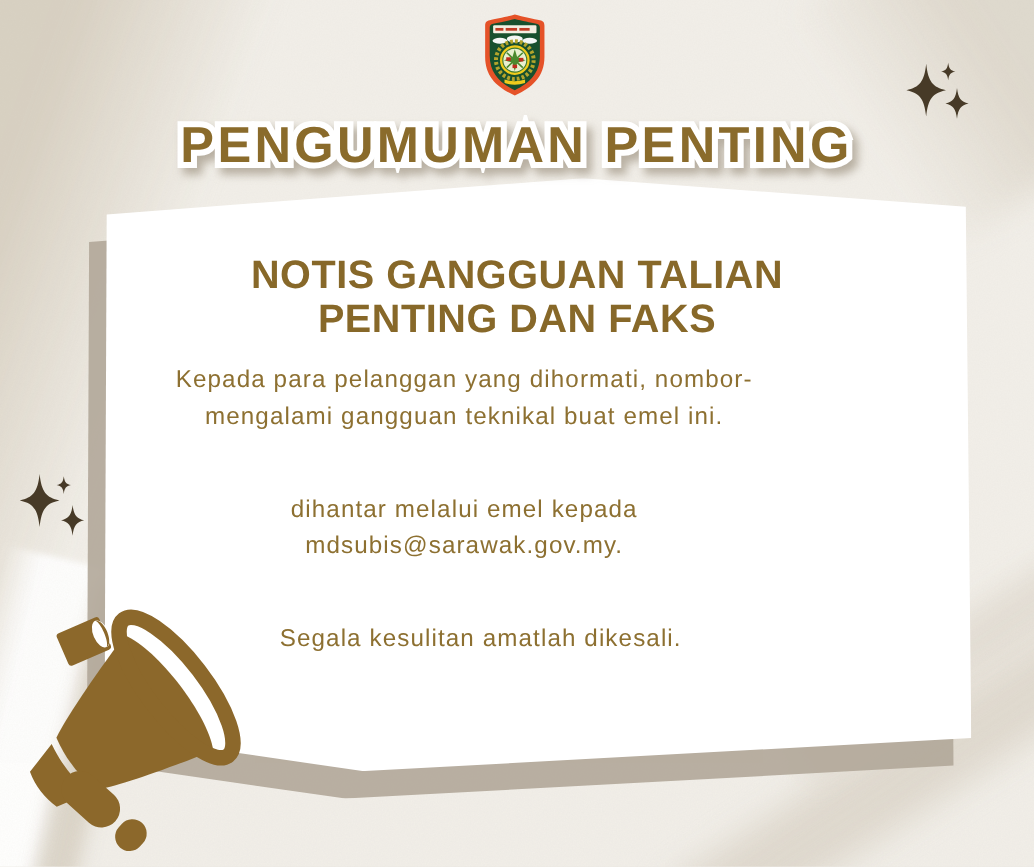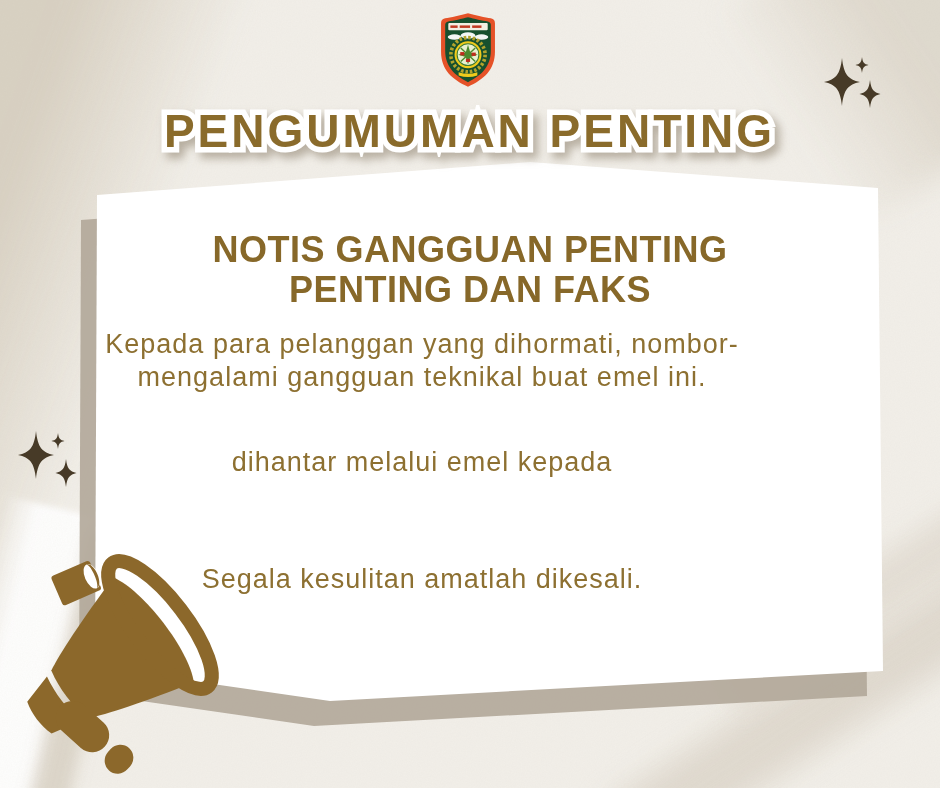--- a/index.html
+++ b/index.html
@@ -74,26 +74,26 @@
     filter:drop-shadow(5px 6px 4px rgba(138,126,106,0.55));
   }
   .notice{position:absolute;left:0;top:0;width:940px;z-index:6;text-align:center;}
   .heading{
     position:absolute;left:0;top:230px;width:940px;
     font-size:36px;font-weight:700;letter-spacing:.5px;line-height:40px;
     color:#876829;
   }
   .para{
     position:absolute;left:0;width:844px;
-    font-size:27px;font-weight:400;letter-spacing:1px;line-height:33px;
+    font-size:22px;font-weight:400;letter-spacing:1px;line-height:33px;
     color:#8d7031;
   }
   .para-1{top:328px;}
   .para-2{top:446px;}
-  .para-3{top:563px;}
+  .para-3{top:563px;padding-left:15px;}
   
   .sparkles{position:absolute;z-index:3;}
   .sparkles-right{left:800px;top:40px;}
   .sparkles-left{left:0px;top:410px;}
   .megaphone{position:absolute;left:-12px;top:520px;z-index:7;}
   .crest{position:absolute;left:440px;top:12px;z-index:8;}
 </style>
 </head>
 <body>
 
@@ -128,29 +128,30 @@
       <path transform="translate(62,25)" d="M0,-8 C0.7,-2.6 2.1,-0.9 6.5,0 C2.1,0.9 0.7,2.6 0,8 C-0.7,2.6 -2.1,0.9 -6.5,0 C-2.1,-0.9 -0.7,-2.6 0,-8 Z"></path>
       <path transform="translate(70,54)" d="M0,-14 C1.1,-4.5 3.6,-1.6 10.5,0 C3.6,1.6 1.1,4.5 0,14 C-1.1,4.5 -3.6,1.6 -10.5,0 C-3.6,-1.6 -1.1,-4.5 0,-14 Z"></path>
     </g>
   </svg>
 
   <div class="card-shadow"></div>
   <div class="card"></div>
 
   <div class="notice">
     <div class="heading">
-      <div>NOTIS GANGGUAN PENTING</div>
+      <div>NOTIS GANGGUAN TALIAN</div>
       <div>PENTING DAN FAKS</div>
     </div>
     <div class="para para-1">
       <div>Kepada para pelanggan yang dihormati, nombor-</div>
       <div>mengalami gangguan teknikal buat emel ini.</div>
     </div>
     <div class="para para-2">
       <div>dihantar melalui emel kepada</div>
+      <div>mdsubis@sarawak.gov.my.</div>
     </div>
     <div class="para para-3">
       <div>Segala kesulitan amatlah dikesali.</div>
     </div>
   </div>
 
   <svg class="megaphone" width="265" height="270" viewBox="0 0 265 270">
     <g transform="translate(172,105) rotate(-37.5)" fill="#8c682b">
 
       <path d="M-8,-66 C-58,-52 -98,-38 -114,-30 C-119,-10 -119,10 -114,30 C-98,38 -58,52 -8,66 C8,38 8,-38 -8,-66 Z"></path>

